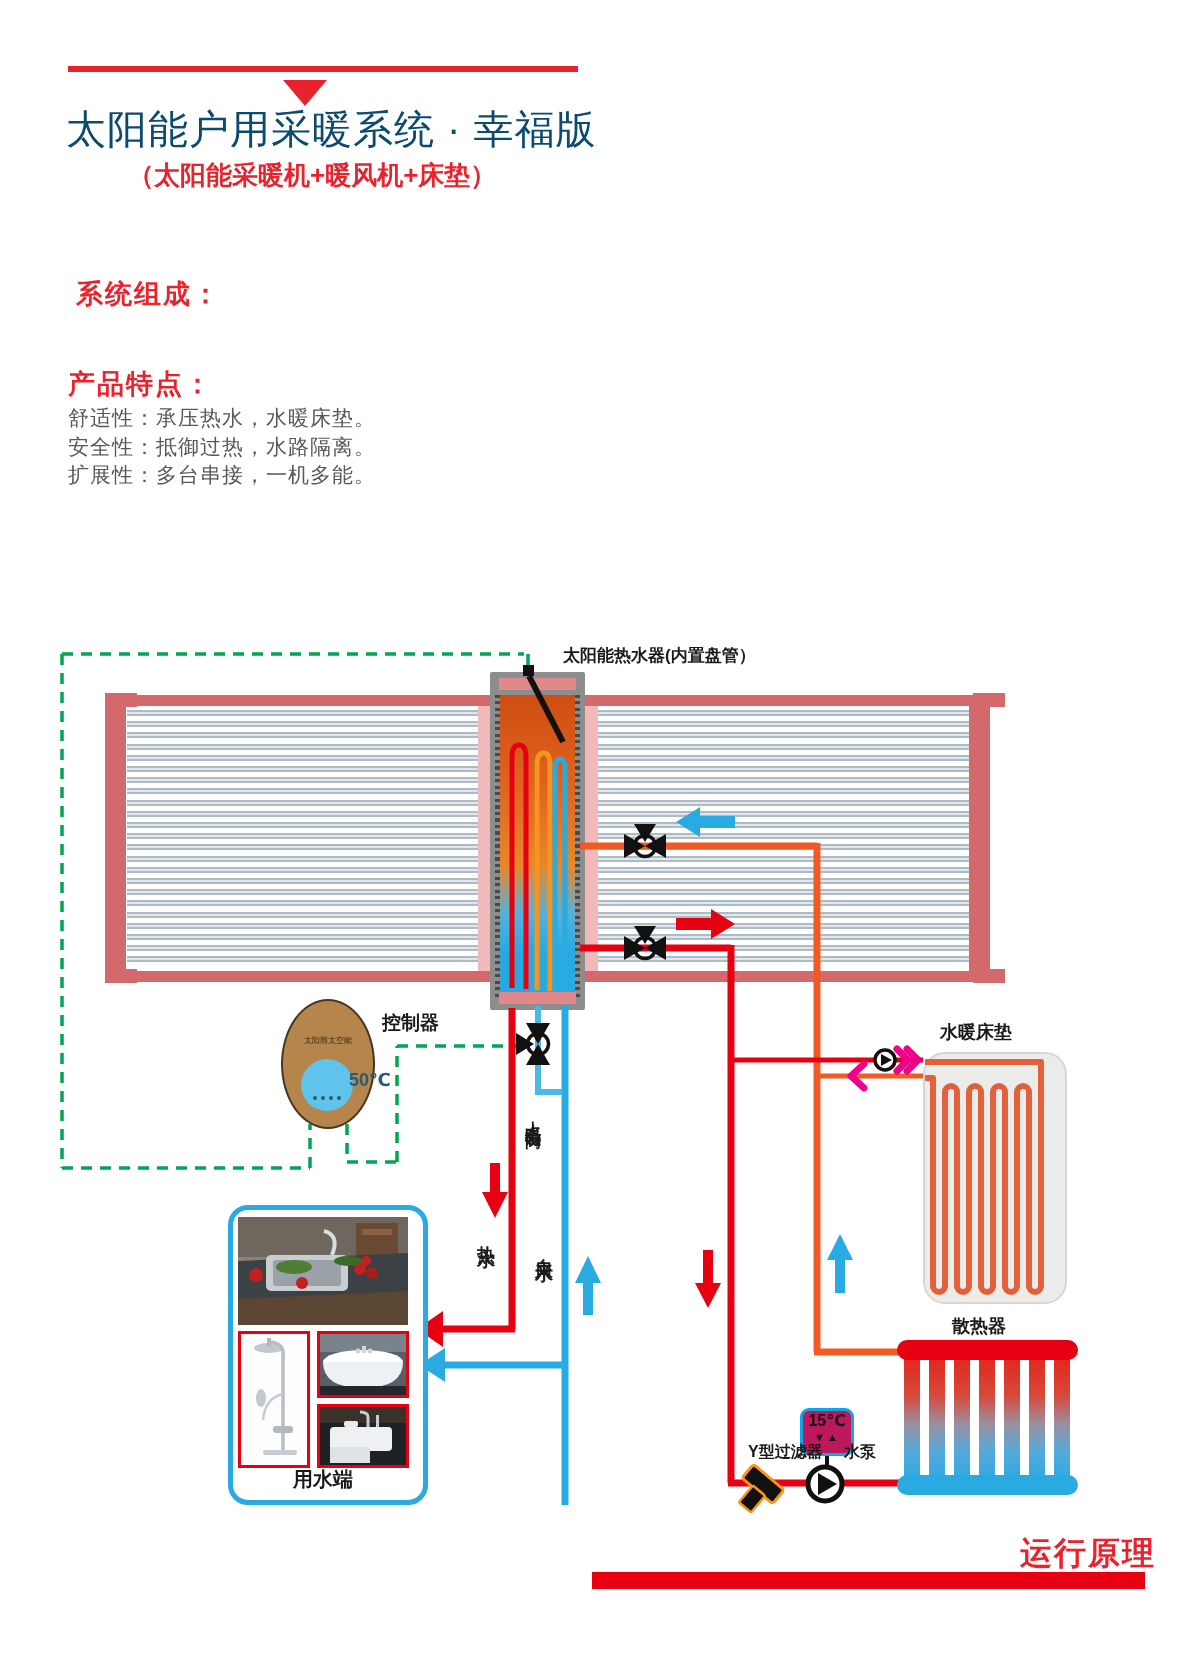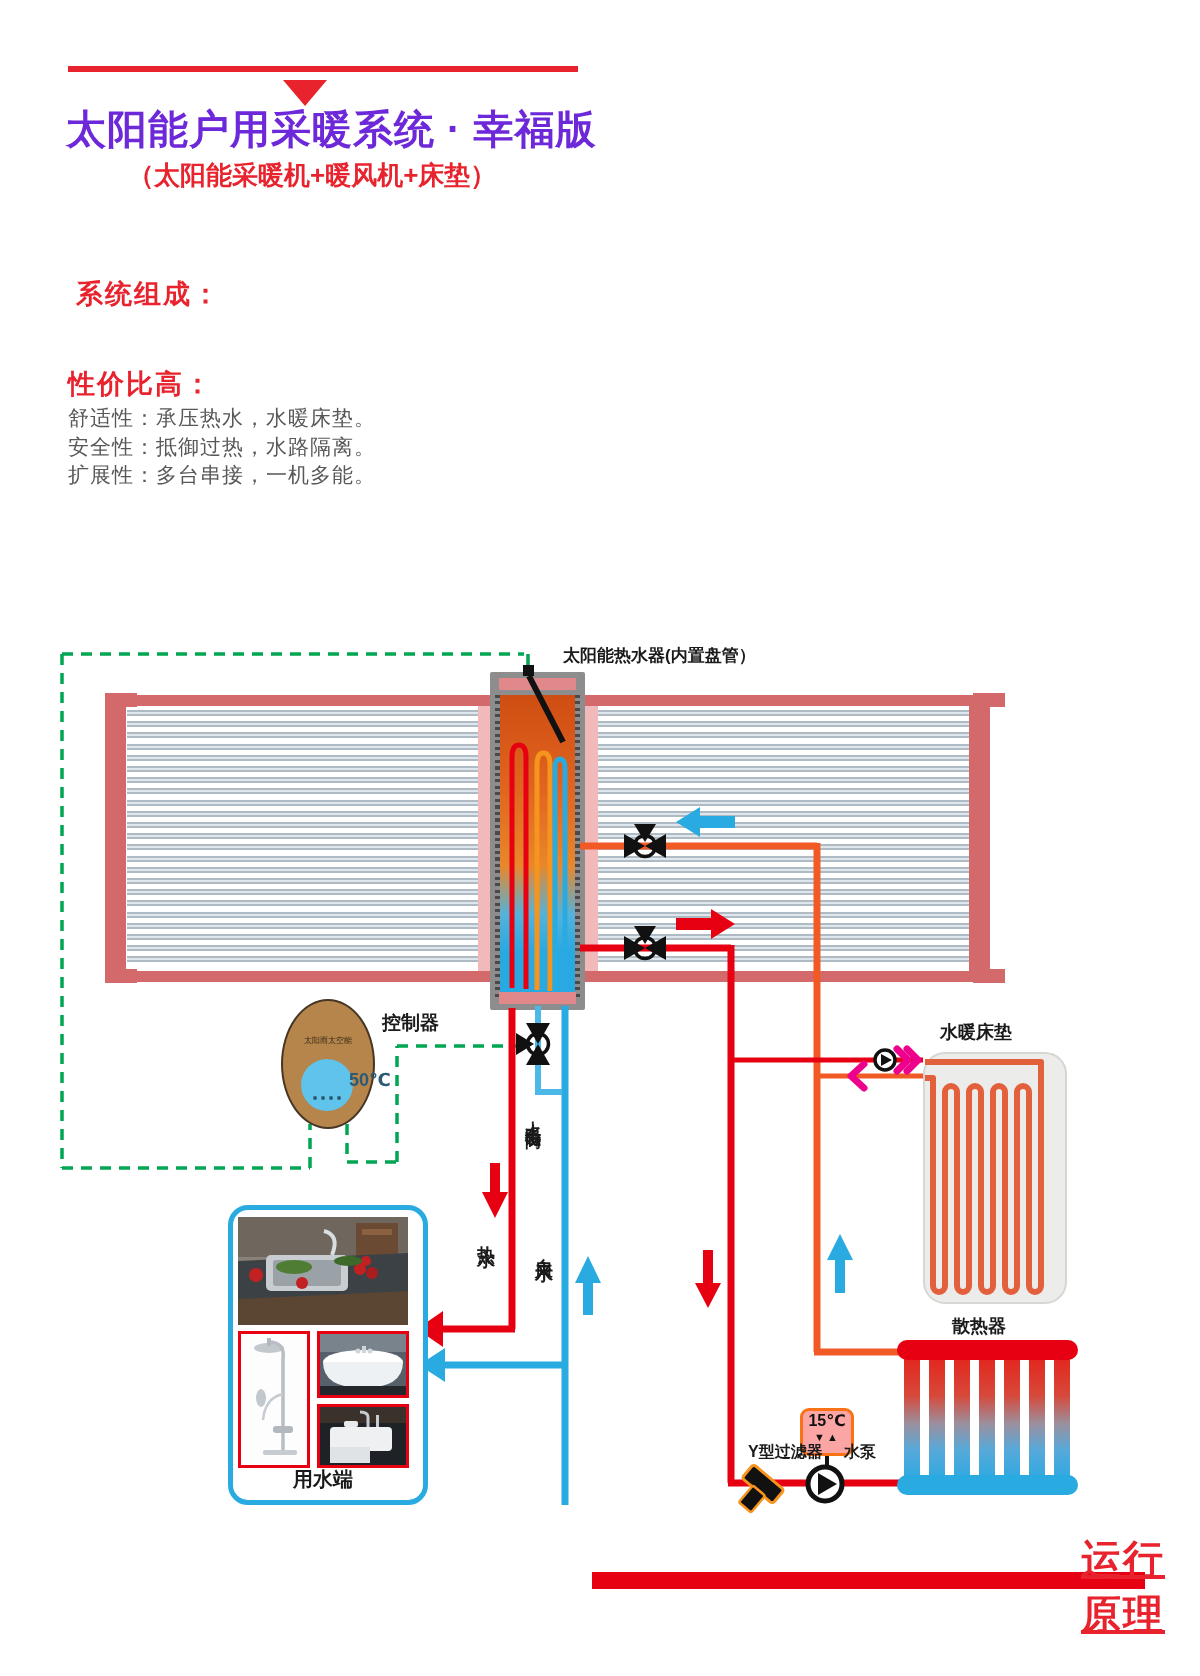--- a/index.html
+++ b/index.html
@@ -3,21 +3,21 @@
 <meta charset="utf-8">
 <style>
   html,body{margin:0;padding:0;background:#fff;}
   #page{position:relative;width:1200px;height:1676px;background:#fff;overflow:hidden;
         font-family:"Liberation Sans","DejaVu Sans",sans-serif;color:#595757;}
   .abs{position:absolute;}
   
   .rule{left:68px;top:66px;width:510px;height:6px;background:#e8232d;}
   .tri{left:283px;top:80px;width:0;height:0;border-left:22px solid transparent;
        border-right:22px solid transparent;border-top:26px solid #e8232d;}
-  .title{left:66px;top:102px;font-size:40px;font-weight:bold;color:#6d28d9;letter-spacing:1px;}
+  .title{left:66px;top:102px;font-size:40px;font-weight:normal;color:#0c4a6e;letter-spacing:1px;}
   .subtitle{left:128px;top:158px;font-size:26px;font-weight:bold;color:#e8232d;}
   .h-red{font-size:27px;font-weight:bold;color:#e8232d;letter-spacing:2px;}
   .body-text{font-size:21px;color:#595757;letter-spacing:1px;}
   .feat-line{height:28.6px;line-height:28.6px;font-size:21px;color:#595757;letter-spacing:1px;}
   
   .lbl{font-size:17px;font-weight:bold;color:#1a1a1a;z-index:20;white-space:nowrap;}
   .v-lbl{writing-mode:vertical-rl;text-orientation:upright;letter-spacing:3px;}
   
   .panel-bar{background:#d4696b;z-index:2;}
   .stripes{top:710px;height:258px;z-index:1;
@@ -34,55 +34,55 @@
   .mattress{left:923px;top:1052px;width:140px;height:248px;background:#ececea;
     border:2px solid #d6d6d2;border-radius:22px;z-index:8;}
   
   .radiator{left:897px;top:1340px;width:181px;height:155px;z-index:8;}
   .rad-man{position:absolute;left:0;width:181px;height:20px;border-radius:10px;}
   .rad-fins{position:absolute;left:7px;top:16px;width:167px;height:123px;
     background:linear-gradient(180deg,#e3251d 0%,#d7493a 32%,#9b8f9e 55%,#58a9d9 76%,#2fa9e2 100%);}
   .rad-fins:after{content:"";position:absolute;inset:0;
     background:repeating-linear-gradient(90deg,rgba(0,0,0,0) 0 16px,#fff 16px 25px);}
   
-  .tempbox{left:800px;top:1408px;width:48px;height:42px;background:#fca5a5;border:3px solid #f97316;
+  .tempbox{left:800px;top:1408px;width:48px;height:42px;background:#be185d;border:3px solid #0ea5e9;
     border-radius:9px;z-index:12;text-align:center;}
   .tempbox .t{font-size:16px;font-weight:bold;color:#111;line-height:20px;}
   .tempbox .a{font-size:11px;color:#111;line-height:12px;letter-spacing:2px;}
   
   .usage{left:228px;top:1205px;width:190px;height:290px;background:#fff;border:5px solid #29abe2;
     border-radius:20px;z-index:8;}
   .photo{position:absolute;z-index:9;}
   .rframe{border:3px solid #e60012;}
   
   .ctrl-body{left:281px;top:999px;width:90px;height:126px;border-radius:50%;
     background:#b5854c;border:2px solid #473624;z-index:8;}
   .ctrl-brand{position:absolute;left:0;right:0;top:34px;text-align:center;font-size:8px;color:#3a2b15;}
   .ctrl-disp{position:absolute;left:18px;top:58px;width:52px;height:52px;border-radius:50%;
     background:#5fc3ec;text-align:center;}
   .ctrl-temp{font-size:18px;font-weight:bold;color:#2b5b74;line-height:30px;margin-top:6px;margin-left:48px;}
   .ctrl-dots{display:flex;justify-content:center;gap:4px;margin-top:1px;}
   .ctrl-dots i{width:4px;height:4px;border-radius:50%;background:#2b5b74;}
   .runbar{left:592px;top:1572px;width:553px;height:17px;background:#e60012;z-index:6;}
-  .principle{left:1081px;top:1532px;font-size:40px;font-weight:bold;color:#e8232d;letter-spacing:2px;z-index:20;text-decoration:underline;}
+  .principle{left:1020px;top:1532px;font-size:32px;font-weight:bold;color:#e8232d;letter-spacing:2px;z-index:20;}
   svg{display:block;}
 </style>
 </head>
 <body>
 
 <div id="page">
 
   <div class="abs rule"></div>
   <div class="abs tri"></div>
   <div class="abs title">太阳能户用采暖系统 · 幸福版</div>
   <div class="abs subtitle">（太阳能采暖机+暖风机+床垫）</div>
 
   <div class="abs h-red" style="left:68px;top:276px;margin-left:8px;">系统组成：</div>
 
-  <div class="abs h-red" style="left:68px;top:366px;">性价比高：</div>
+  <div class="abs h-red" style="left:68px;top:366px;">产品特点：</div>
   <div class="abs" style="left:68px;top:404px;">
     <div class="feat-line">舒适性：承压热水，水暖床垫。</div>
     <div class="feat-line">安全性：抵御过热，水路隔离。</div>
     <div class="feat-line">扩展性：多台串接，一机多能。</div>
   </div>
 
   <div class="abs stripes" style="left:127px;width:352px;"></div>
   <div class="abs stripes" style="left:596px;width:387px;"></div>
   <div class="abs pinkband" style="left:478px;"></div>
   <div class="abs pinkband" style="left:585px;"></div>

